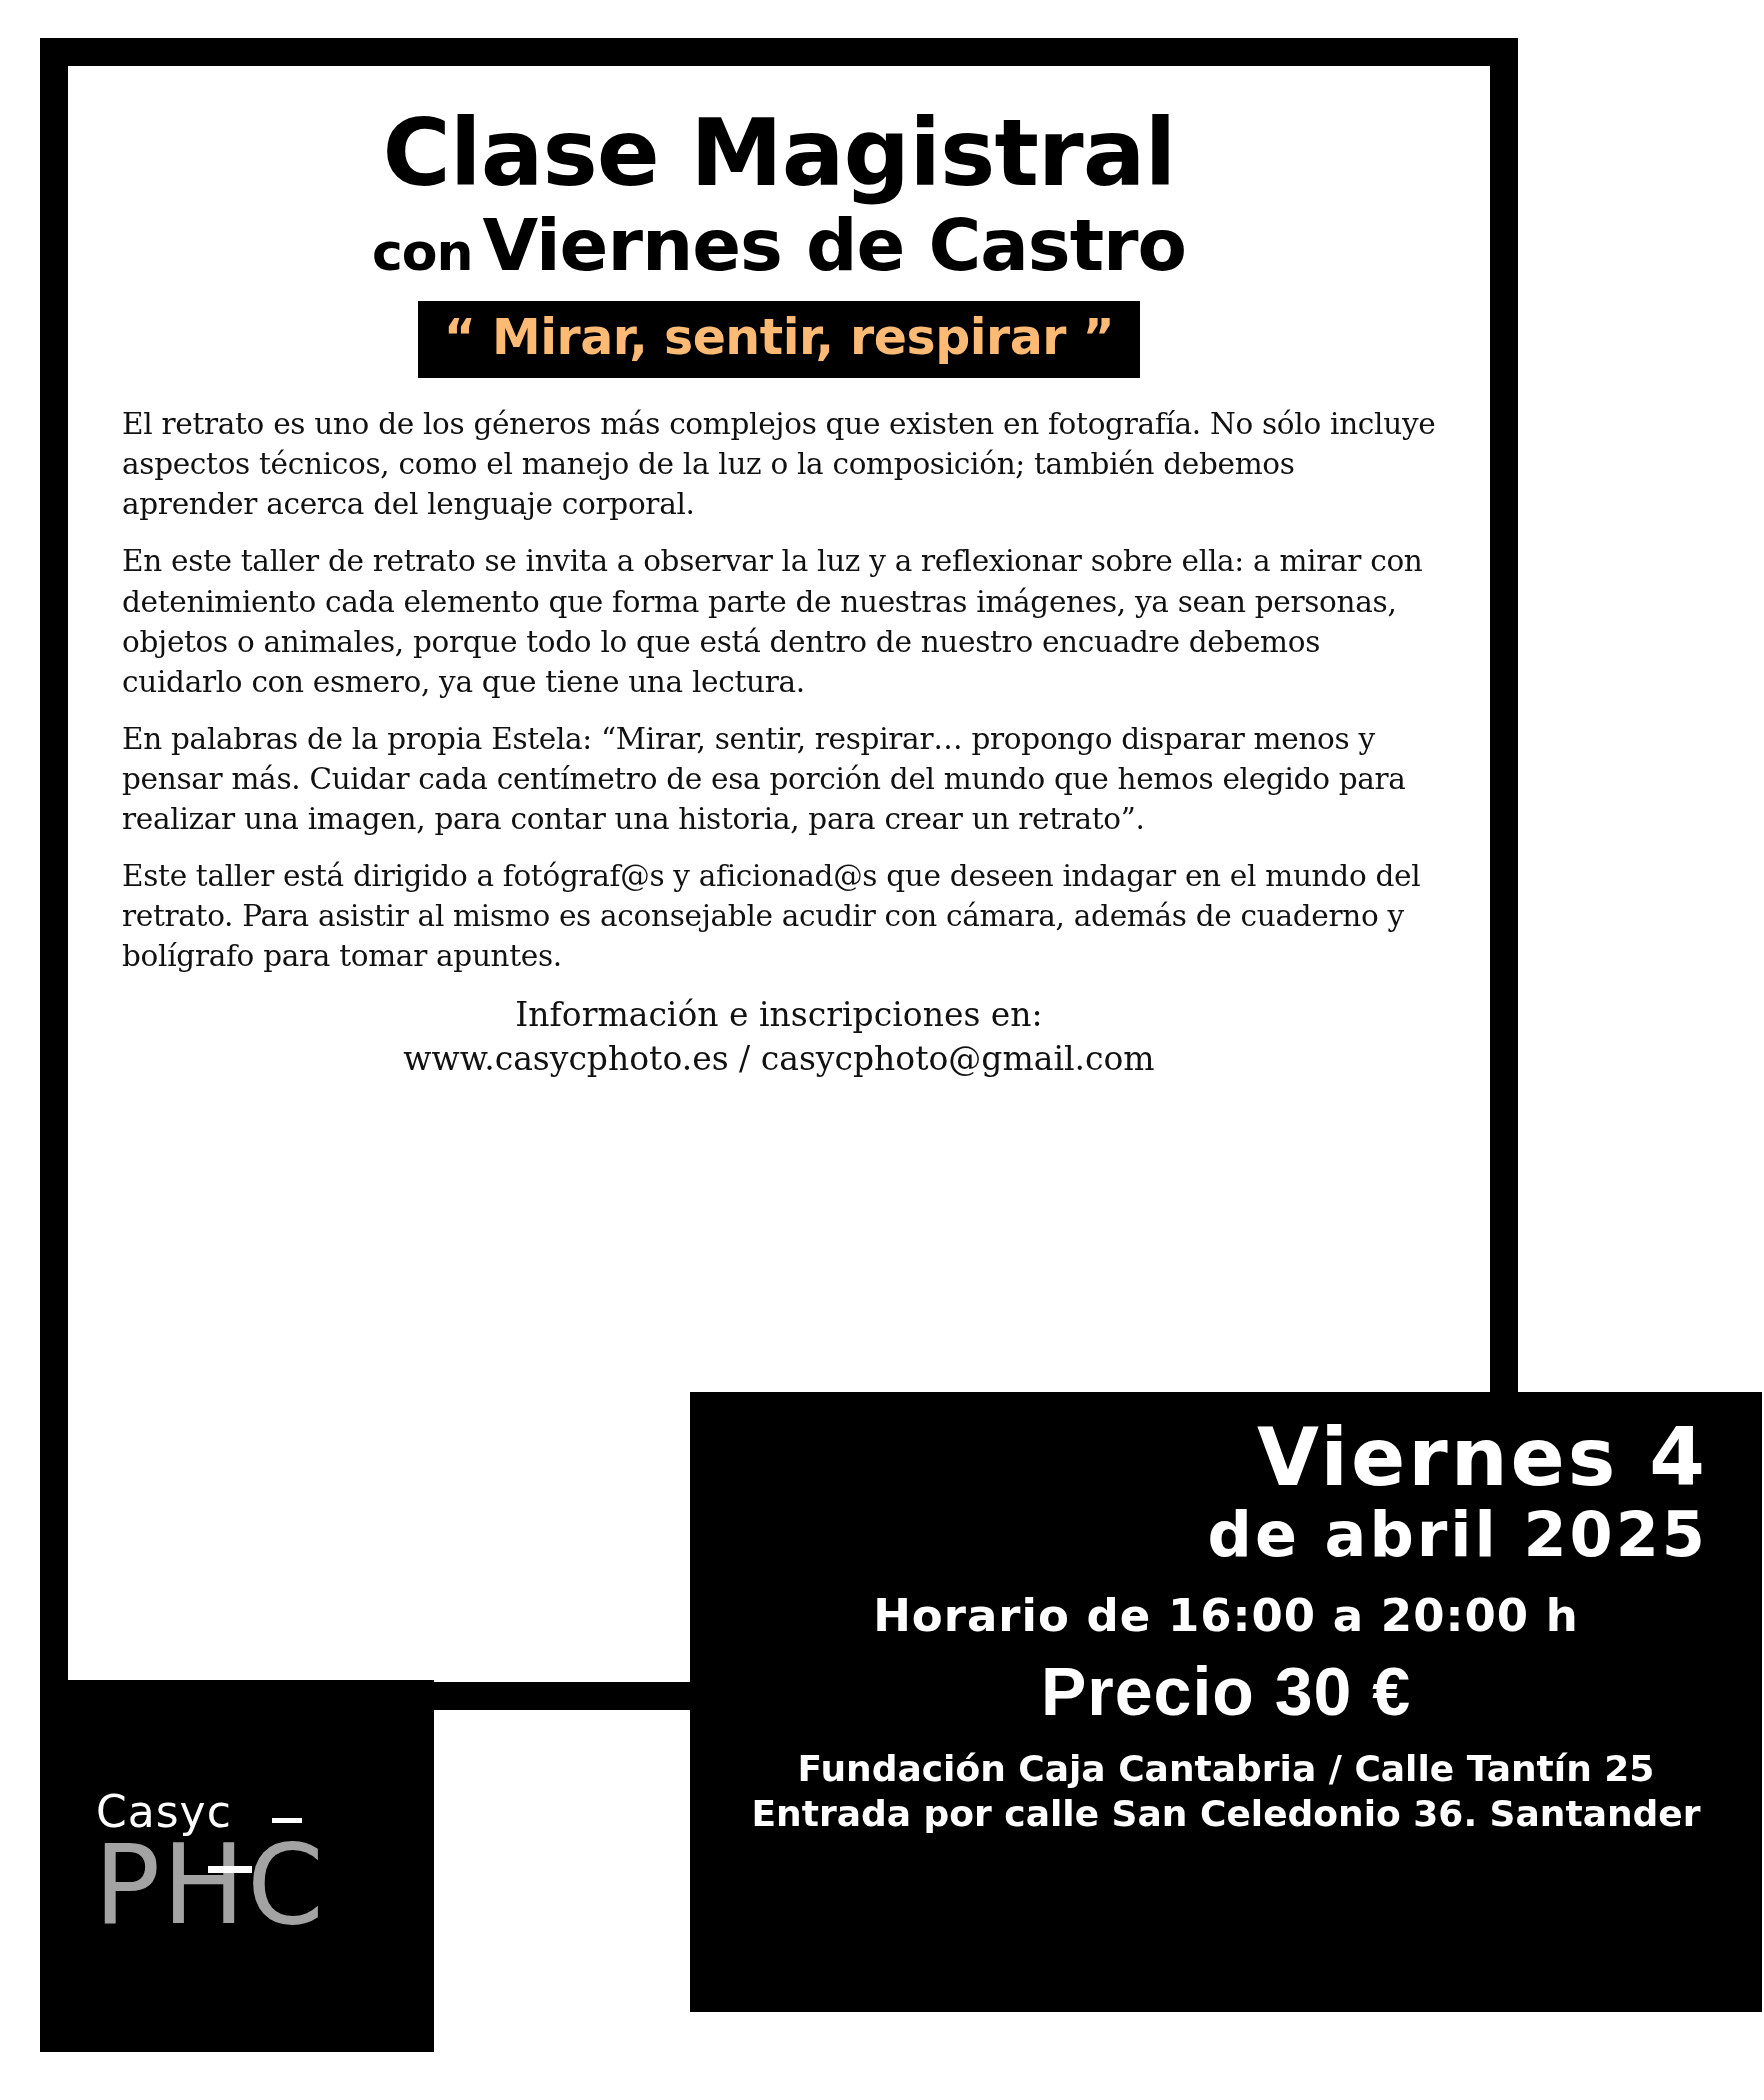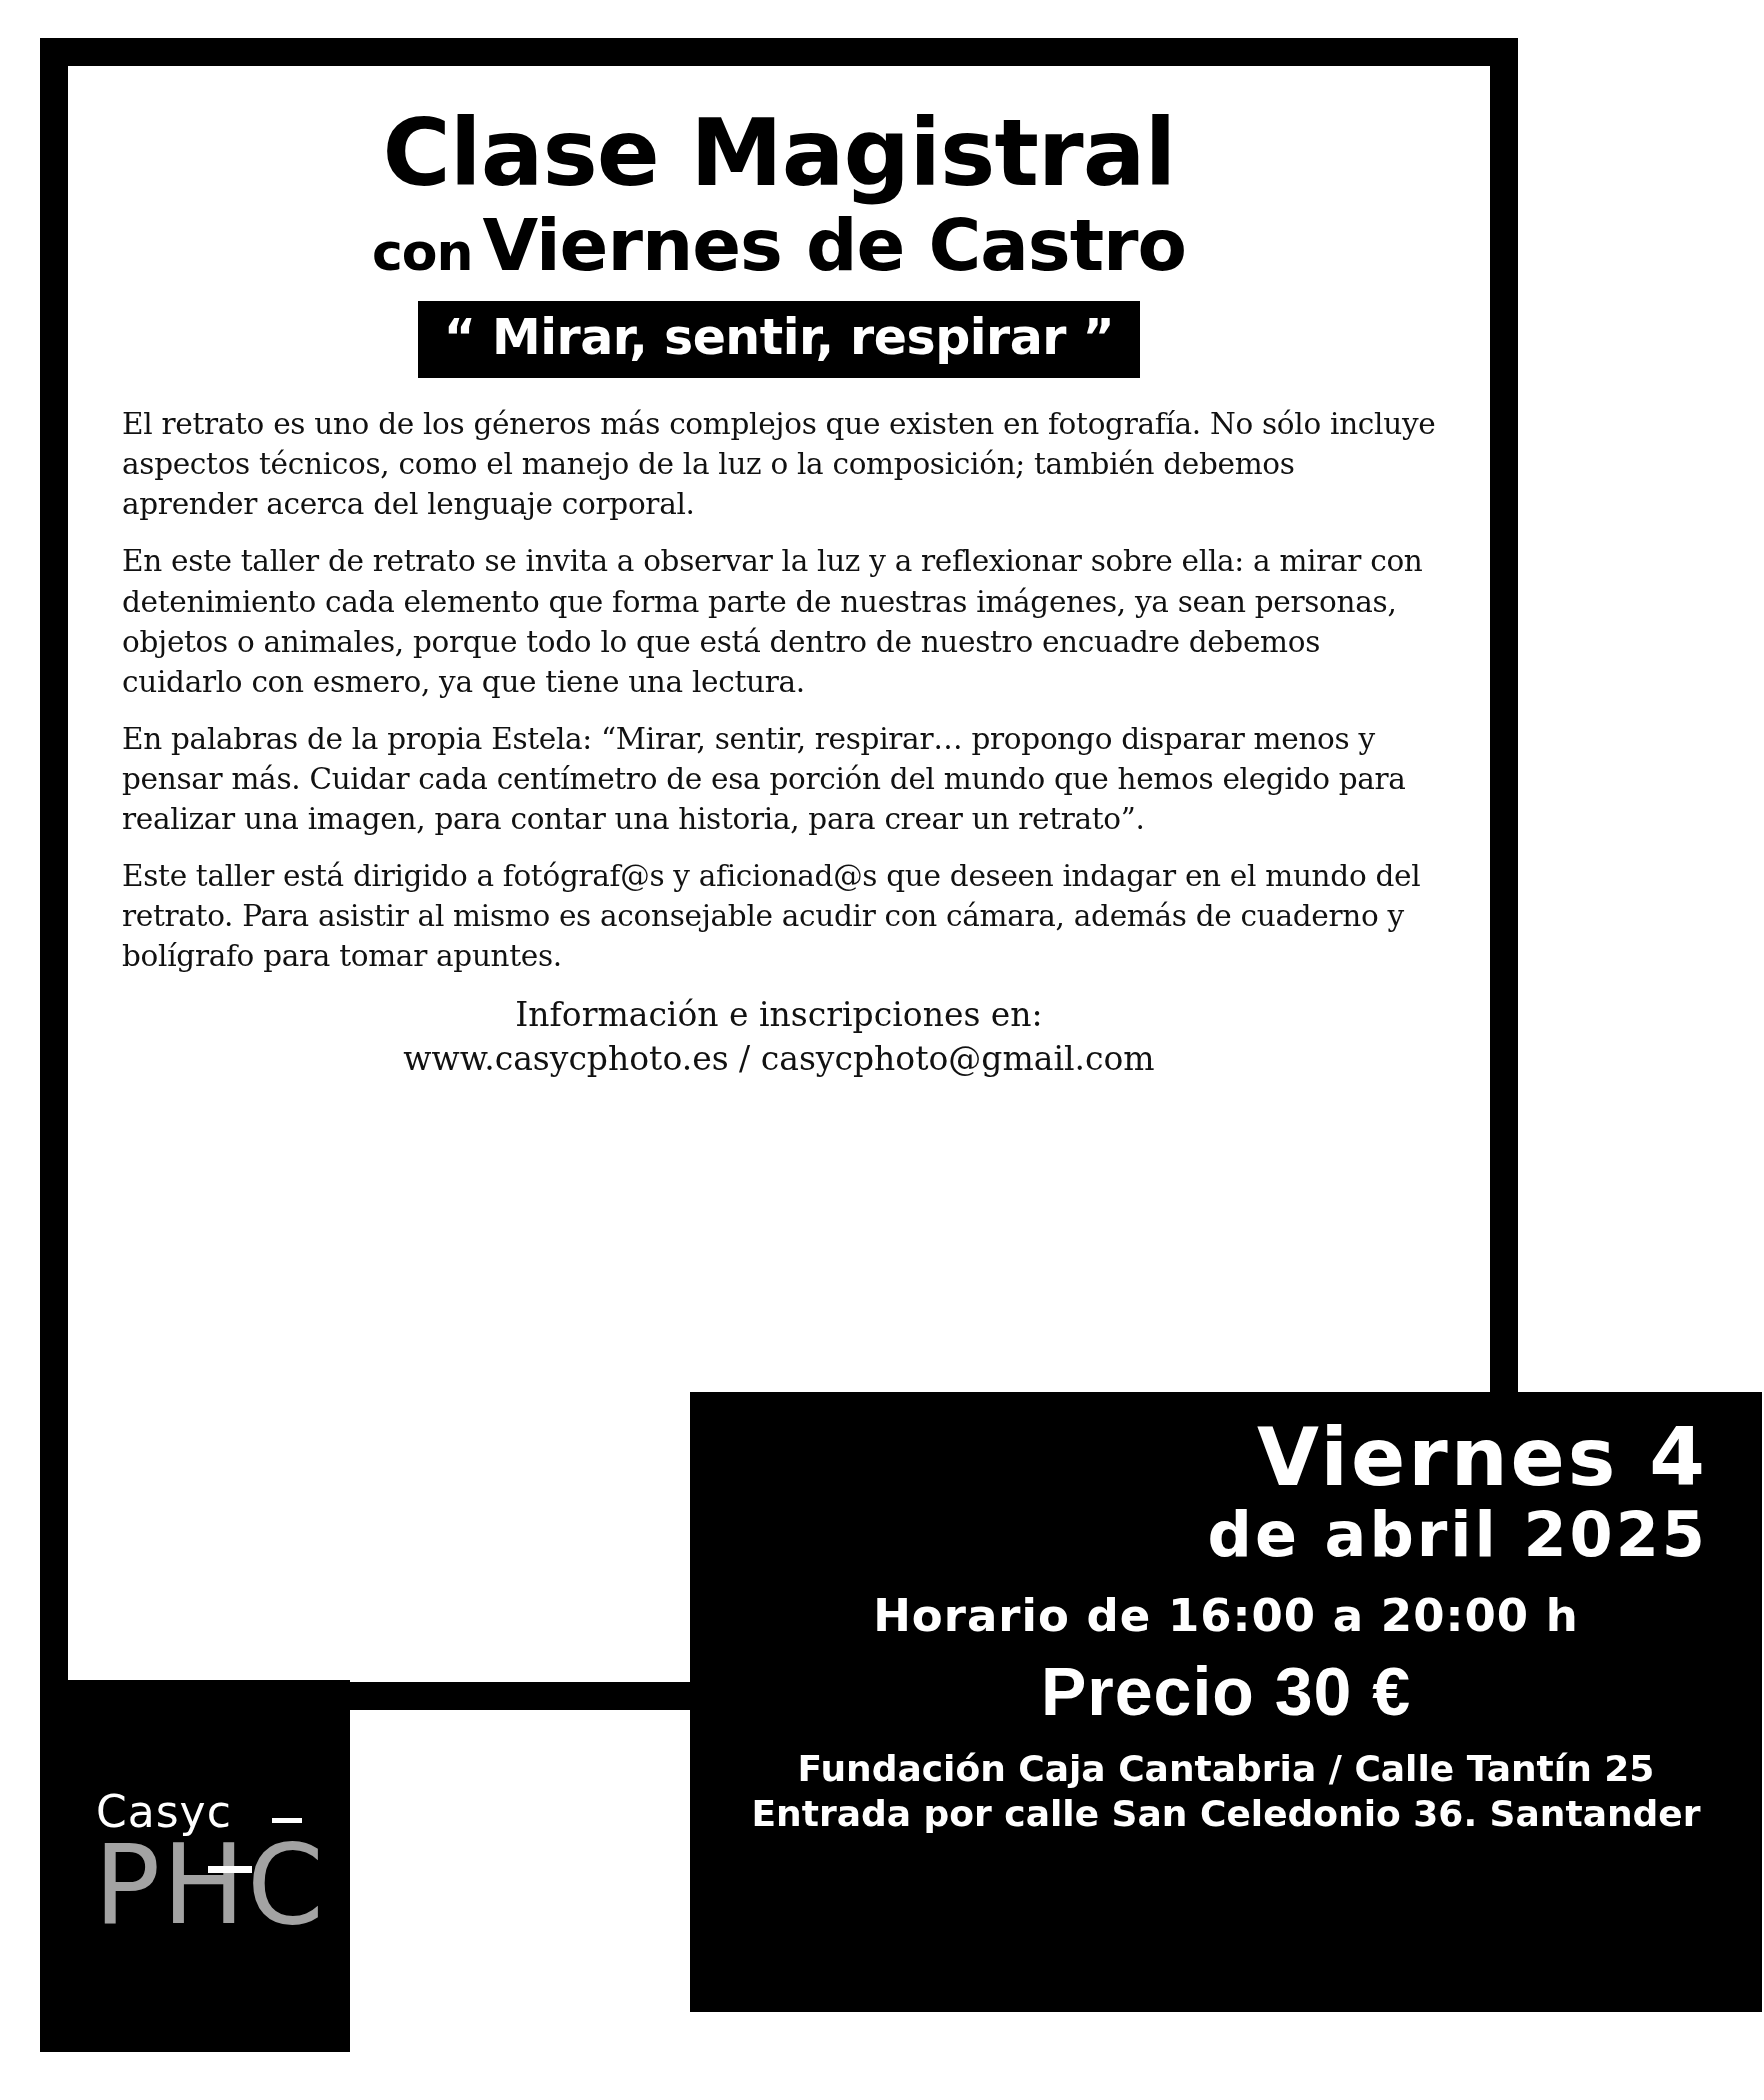--- a/index.html
+++ b/index.html
@@ -70,21 +70,21 @@
     vertical-align: baseline;
     margin-left: 10px;
   }
   .title-quote-wrap {
     text-align: center;
     margin-top: 14px;
   }
   .title-quote {
     display: inline-block;
     background: #000;
-    color: #ffffff;
+    color: #fdba74;
     font-family: "DejaVu Sans", sans-serif;
     font-weight: 700;
     font-size: 49px;
     letter-spacing: -0.5px;
     padding: 8px 26px 12px 26px;
     white-space: nowrap;
   }
 
   
   .body-copy {
@@ -176,21 +176,21 @@
     font-size: 36px;
     margin-top: 4px;
     white-space: nowrap;
   }
 
   
   .logo-panel {
     position: absolute;
     left: 40px;
     top: 1680px;
-    width: 310px;
+    width: 394px;
     height: 372px;
     background: #000;
     color: #fff;
     box-sizing: border-box;
   }
   .logo-casyc {
     position: absolute;
     left: 56px;
     top: 106px;
     font-family: "DejaVu Sans", sans-serif;

